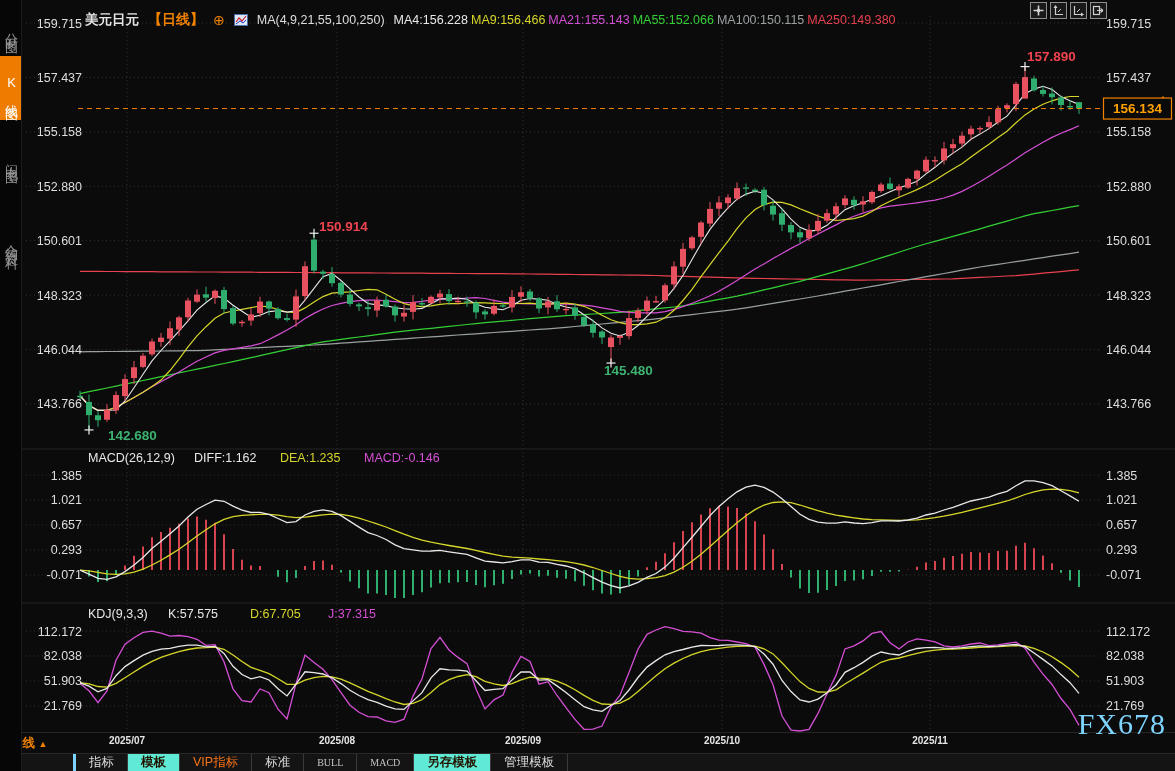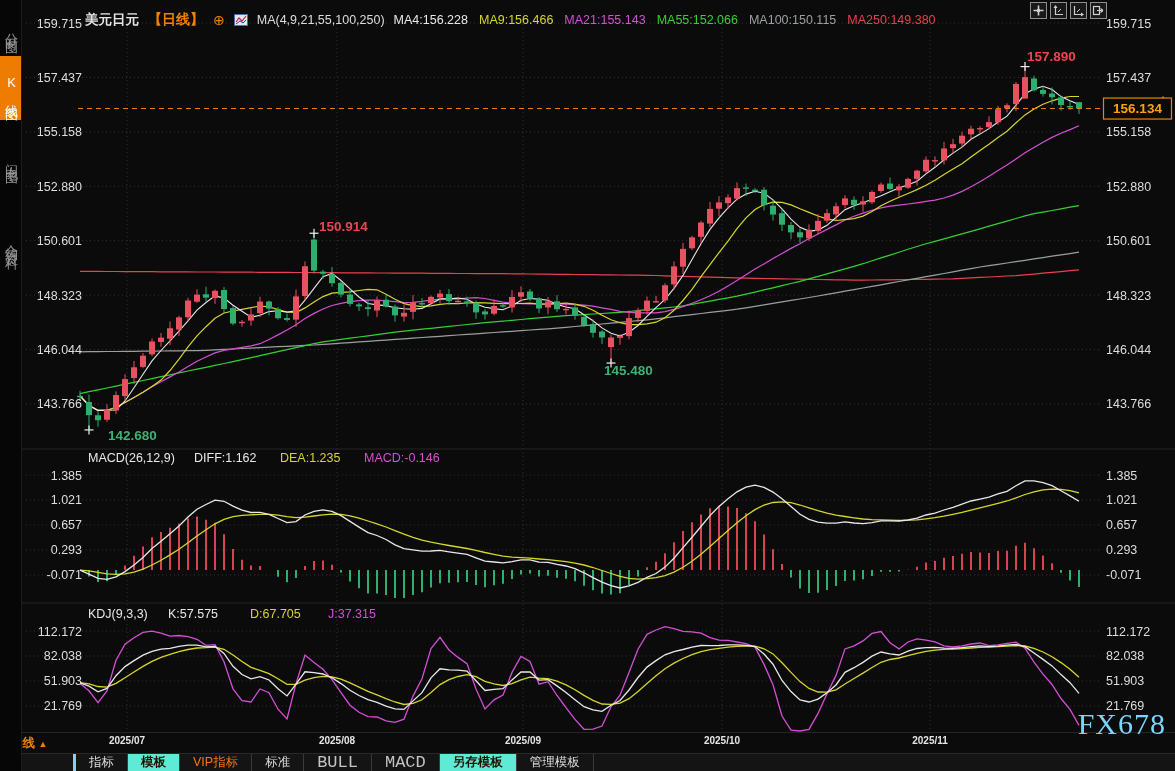--- a/index.html
+++ b/index.html
@@ -28,21 +28,21 @@
   .month-lbl{position:absolute;top:2px;transform:translateX(-50%);font-size:10px;font-weight:bold;color:#e6e6e6;}
   #months-notch{position:absolute;left:0;top:7px;width:4px;height:8px;background:#e8500a;}
   #tab-bar{position:absolute;left:0;top:753px;width:1175px;height:18px;background:#141414;
            border-top:1px solid #2a2a2a;display:flex;align-items:stretch;z-index:4;}
   #tab-notch{width:11px;margin:2px 4px 2px 3px;background:#ee7c00;}
   #tab-spacer{width:55px;}
   .ftab{font-size:12.5px;line-height:17px;padding:0 13px;color:#dedede;border-right:1px solid #3a3a3a;cursor:pointer;}
   .ftab.first{border-left:3px solid #7dd3fc;}
   .ftab.active{background:#5eead4;color:#241200;font-weight:bold;}
   .ftab.vip{color:#f97316;font-weight:normal;}
-  .ftab.mono{font-family:Liberation Mono, monospace;font-size:17px;color:#c4c4c4;}
+  .ftab.mono{font-family:Liberation Serif, serif;font-size:10px;color:#c4c4c4;}
   
   #watermark{position:absolute;top:707px;right:9px;font-family:Liberation Serif, serif;
              font-size:30px;color:#7dd3fc;letter-spacing:1px;z-index:7;}
   #chart-svg{position:absolute;left:0;top:0;z-index:1;}
 </style>
 </head>
 <body>
 
 <div id="sidebar">
   <div class="side-tab" style="top:4px;height:50px">分时图</div>
@@ -56,21 +56,21 @@
   <span class="ptag">【日线】</span>
   <span class="addic">⊕</span>
   <span style="display:inline-flex">
     <svg width="14" height="12" viewBox="0 0 14 12">
       <rect x="0.5" y="0.5" width="13" height="11" fill="#dfe7f2" stroke="#4a6fa5"></rect>
       <polyline points="2,8 5,4 8,7 12,2" fill="none" stroke="#cc2233" stroke-width="1.2"></polyline>
       <polyline points="2,10 6,7 9,9 12,6" fill="none" stroke="#2244cc" stroke-width="1"></polyline>
     </svg>
   </span>
   <span class="ma-title">MA(4,9,21,55,100,250)</span>
-  <span id="ma-legend" style="display:inline-flex;gap:11px;">
+  <span id="ma-legend" style="display:inline-flex;gap:3px;">
       <span class="ma-val" style="color: rgb(232, 232, 232);">MA4:156.228</span>
       <span class="ma-val" style="color: rgb(214, 214, 42);">MA9:156.466</span>
       <span class="ma-val" style="color: rgb(212, 79, 212);">MA21:155.143</span>
       <span class="ma-val" style="color: rgb(53, 208, 53);">MA55:152.066</span>
       <span class="ma-val" style="color: rgb(154, 160, 160);">MA100:150.115</span>
       <span class="ma-val" style="color: rgb(232, 65, 78);">MA250:149.380</span>
     </span>
 </div>
 
 <div id="toolbar">

